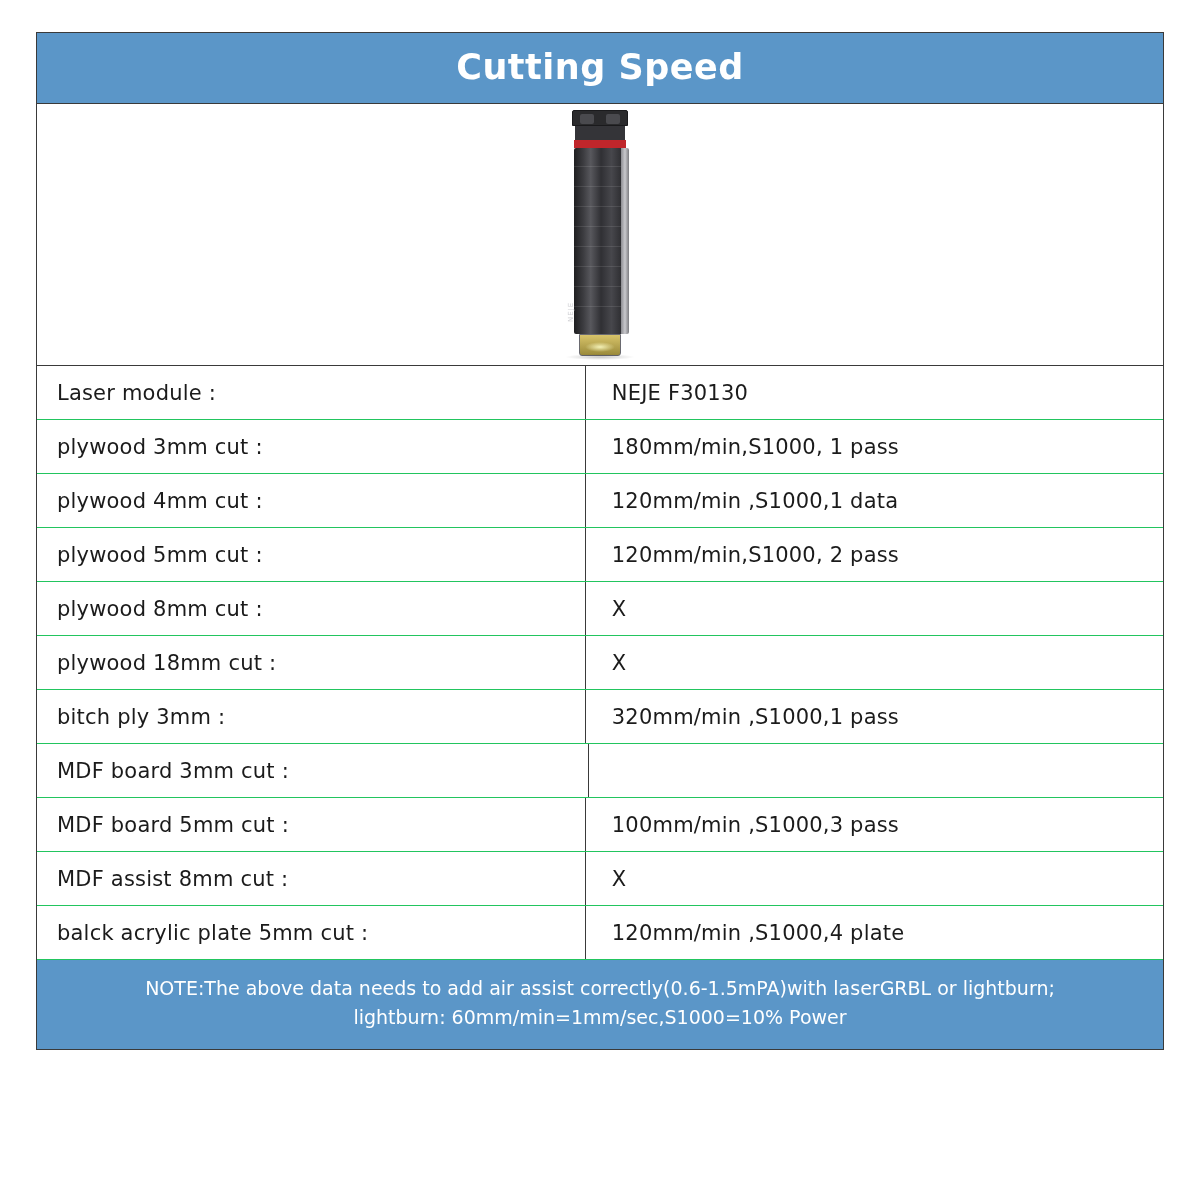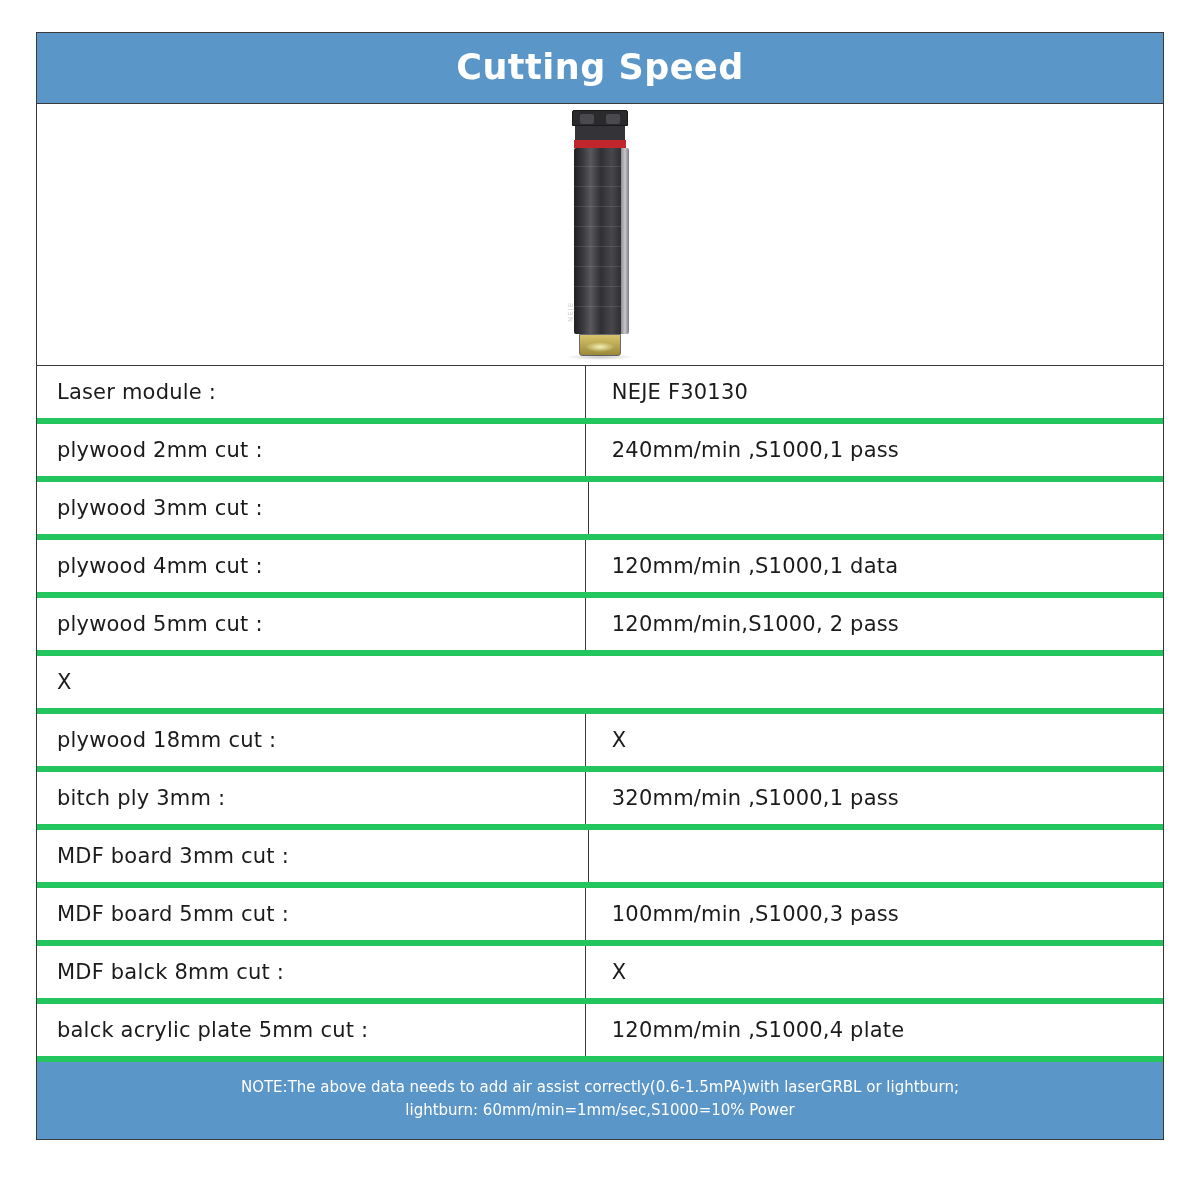--- a/index.html
+++ b/index.html
@@ -130,21 +130,21 @@
   }
   .laser .shadow {
     position: absolute;
     top: 244px; left: 2px;
     width: 70px; height: 6px;
     background: radial-gradient(ellipse at center, rgba(0,0,0,0.22), rgba(0,0,0,0) 70%);
   }
 
   .row {
     display: flex;
-    border-bottom: 6px solid #22c55e;
+    border-bottom: 1px solid #22c55e;
     min-height: 54px;
     gap: 6px;
   }
   .row:last-of-type { border-bottom: 1px solid #3a3a3a; }
   .cell-label, .cell-value {
     padding: 14px 0 14px 20px;
     font-size: 21px;
     color: #1b1b1b;
     display: flex;
     align-items: center;
@@ -155,21 +155,21 @@
     width: 49%;
     border-right: 1px solid #3a3a3a;
   }
   .cell-value {
     width: 51%;
   }
   .note {
     background: #5b96c8;
     color: #ffffff;
     text-align: center;
-    font-size: 15px;
+    font-size: 19px;
     line-height: 1.55;
     padding: 14px 20px 16px 20px;
     font-family: "DejaVu Sans", sans-serif;
   }
   .note div { white-space: nowrap; }
 </style>
 </head>
 <body>
 
 <div id="page">
@@ -199,54 +199,52 @@
         <div class="lens-glow"></div>
         <div class="shadow"></div>
       </div>
     </div>
 
     <div class="row">
       <div class="cell-label">Laser module :</div>
       <div class="cell-value">NEJE F30130</div>
     </div>
     <div class="row">
-      <div class="cell-label">plywood 2mm cut :</div>
-      <div class="cell-value">240mm/min ,S1000,1 pass</div>
-    </div>
-    <div class="row">
       <div class="cell-label">plywood 3mm cut :</div>
+      <div class="cell-value">180mm/min,S1000, 1 pass</div>
     </div>
     <div class="row">
       <div class="cell-label">plywood 4mm cut :</div>
       <div class="cell-value">120mm/min ,S1000,1 data</div>
     </div>
     <div class="row">
       <div class="cell-label">plywood 5mm cut :</div>
       <div class="cell-value">120mm/min,S1000, 2 pass</div>
     </div>
     <div class="row">
+      <div class="cell-label">plywood 8mm cut :</div>
       <div class="cell-value">X</div>
     </div>
     <div class="row">
       <div class="cell-label">plywood 18mm cut :</div>
       <div class="cell-value">X</div>
     </div>
     <div class="row">
       <div class="cell-label">bitch ply 3mm :</div>
       <div class="cell-value">320mm/min ,S1000,1 pass</div>
     </div>
     <div class="row">
       <div class="cell-label">MDF board 3mm cut :</div>
     </div>
     <div class="row">
       <div class="cell-label">MDF board 5mm cut :</div>
       <div class="cell-value">100mm/min ,S1000,3 pass</div>
     </div>
     <div class="row">
-      <div class="cell-label">MDF balck 8mm cut :</div>
+      <div class="cell-label">MDF assist 8mm cut :</div>
       <div class="cell-value">X</div>
     </div>
     <div class="row">
       <div class="cell-label">balck acrylic plate 5mm cut :</div>
       <div class="cell-value">120mm/min ,S1000,4 plate</div>
     </div>
 
     <div class="note">
       <div>NOTE:The above data needs to add air assist correctly(0.6-1.5mPA)with laserGRBL or lightburn;</div>
       <div>lightburn: 60mm/min=1mm/sec,S1000=10% Power</div>

